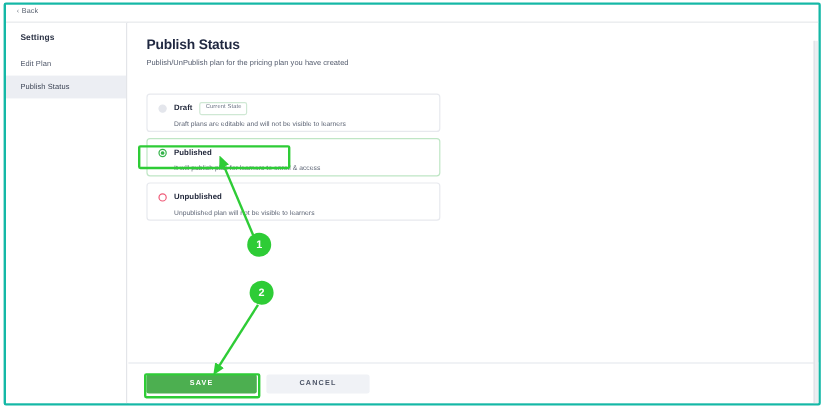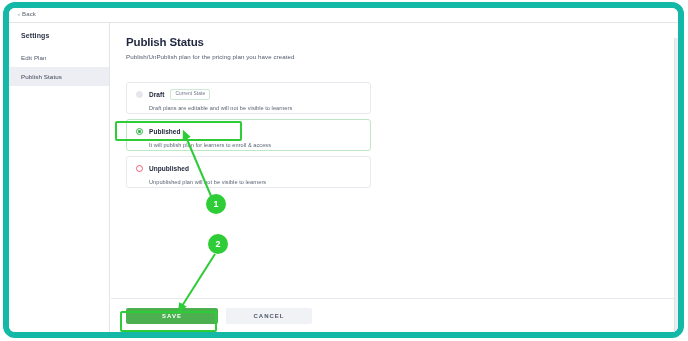--- a/index.html
+++ b/index.html
@@ -20,23 +20,23 @@
     box-sizing: border-box;
   }
   
   .window {
     position: absolute;
     left: 3px;
     top: 2px;
     width: 681px;
     height: 336px;
     box-sizing: border-box;
-    border: 6px solid #14b8a6;
-    background: #ffffff;
-    border-radius: 12px;
+    border: 2px solid #14b8a6;
+    background: #ffffff;
+    border-radius: 2px;
     overflow: hidden;
   }
   
   .topbar {
     position: absolute;
     left: 0; top: 0;
     width: 100%;
     height: 15px;
     box-sizing: border-box;
     border-bottom: 1px solid #e3e5e9;

